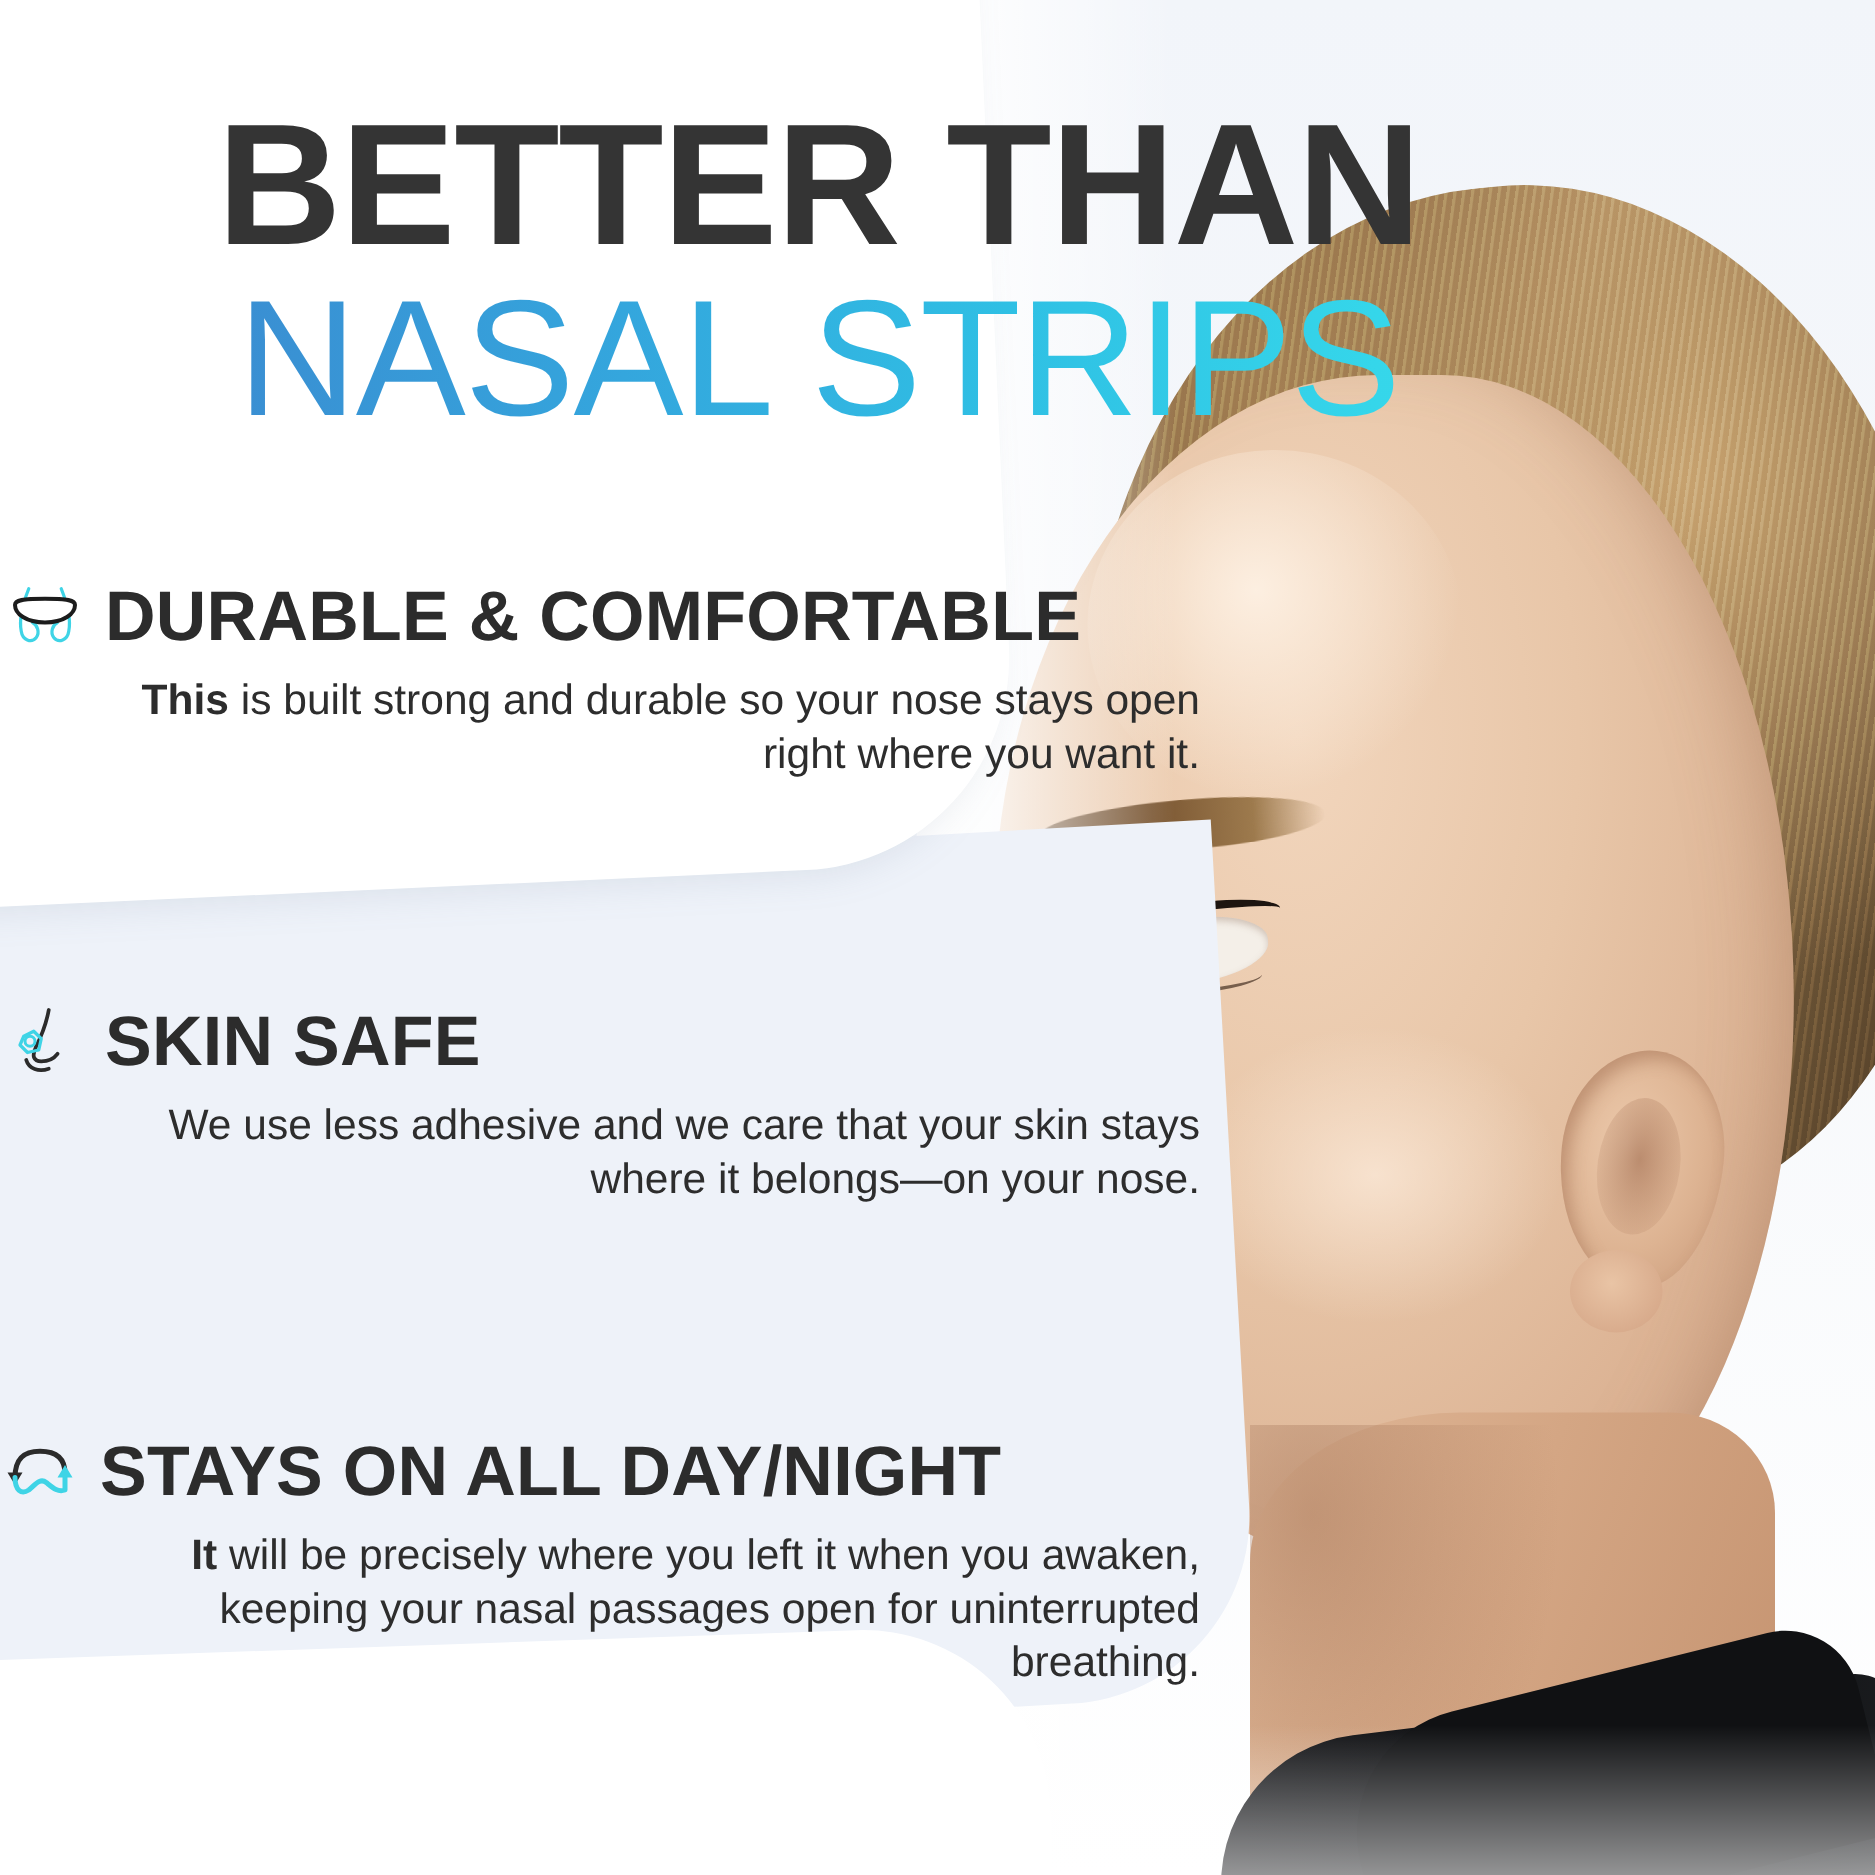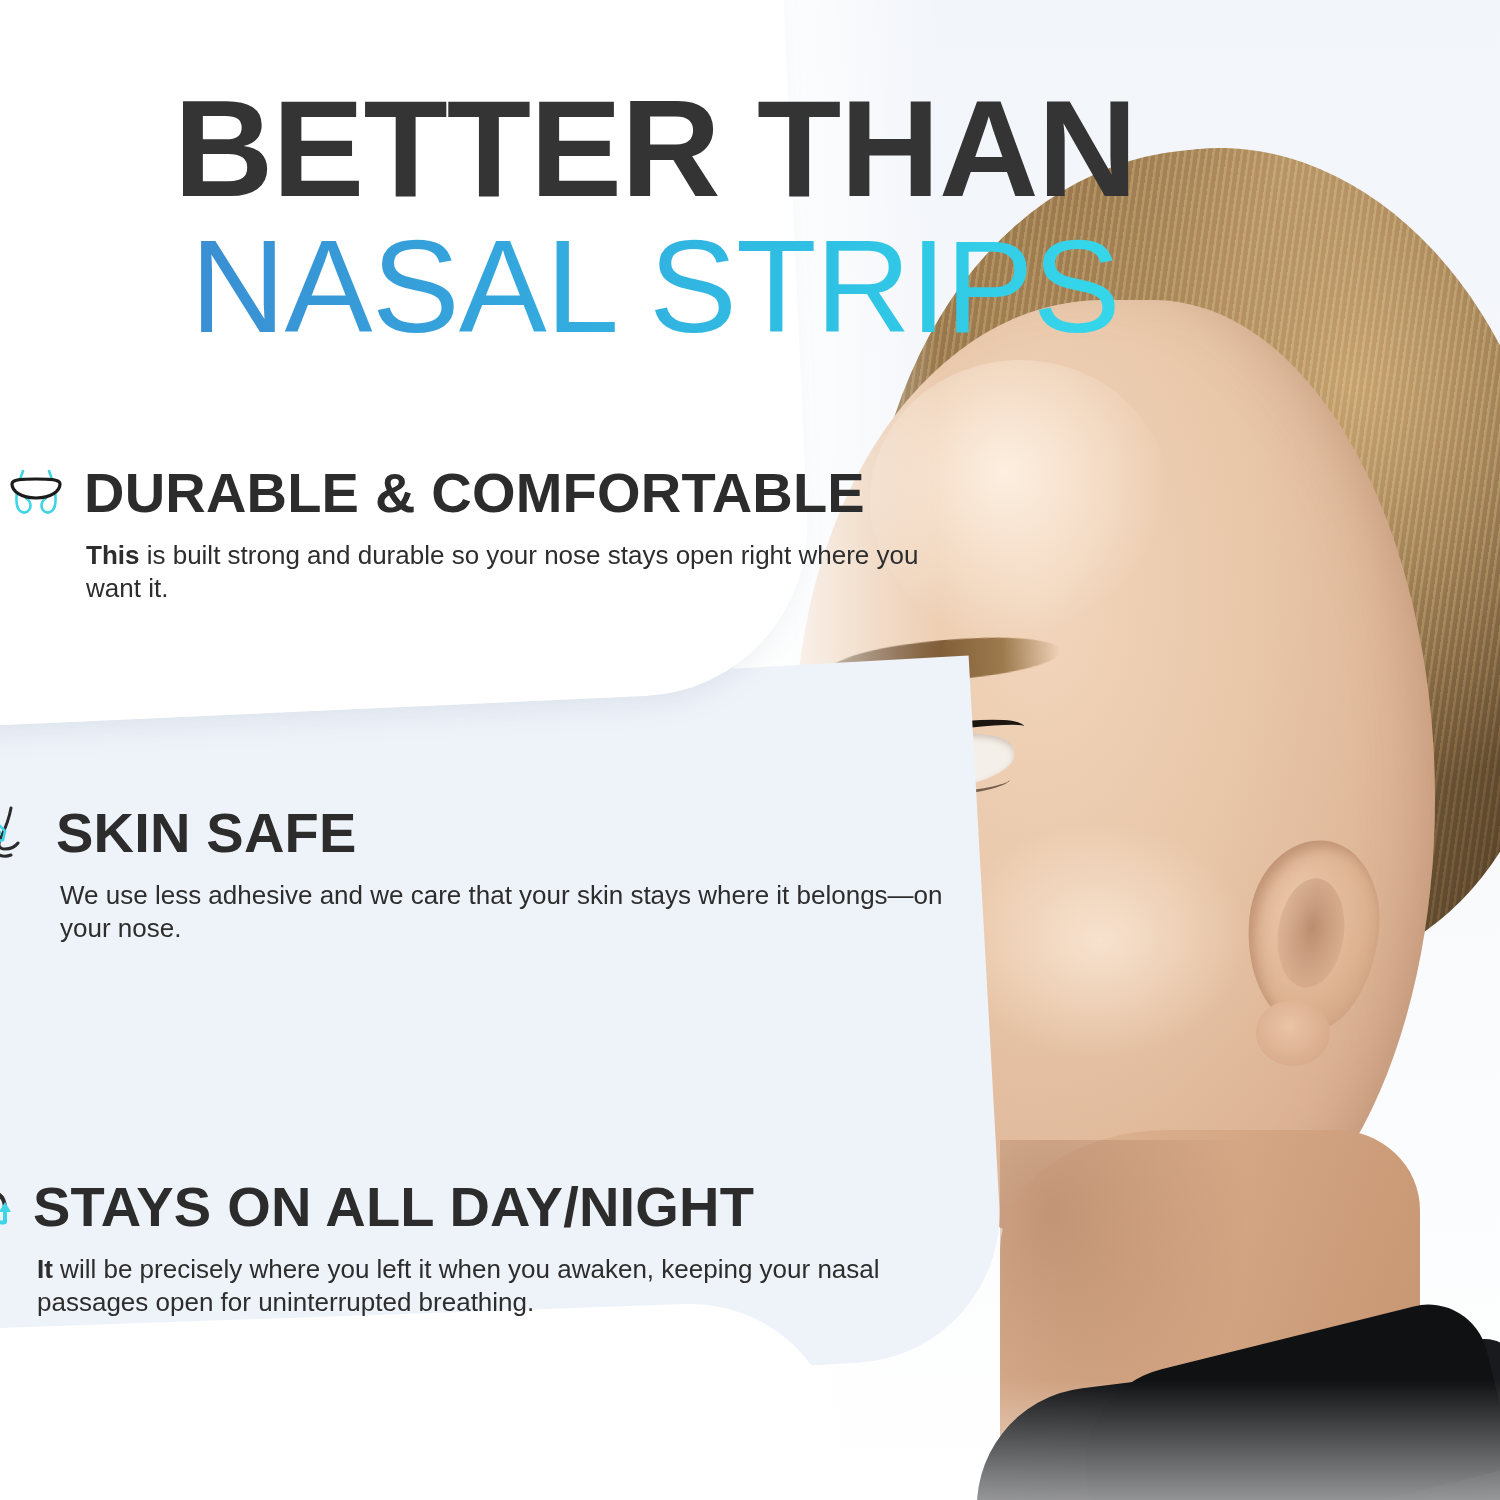--- a/index.html
+++ b/index.html
@@ -340,37 +340,38 @@
     display:flex; align-items:center; justify-content:center;
   }
   .feature-title {
     font-size:56px;
     font-weight:700;
     color:#2c2c2c;
     letter-spacing:.2px;
     white-space:nowrap;
   }
   .feature-body {
-    font-size:26px;
+    font-size:34px;
     font-weight:400;
     color:#2d2d2d;
     line-height:1.27;
     margin-top:14px;
+    text-align:right;
   }
   .feature-body b { font-weight:700; }
 
   
   #feature-0 { top:20px;  padding-left:88px; }
   #feature-0 .feature-icon { margin-left:-84px; }
   #feature-0 .feature-body { margin-left:-2px; }
 
-  #feature-1 { top:360px; padding-left:60px; }
+  #feature-1 { top:360px; padding-left:88px; }
   #feature-1 .feature-icon { margin-left:-84px; }
 
-  #feature-2 { top:734px; padding-left:37px; }
+  #feature-2 { top:704px; padding-left:84px; }
   #feature-2 .feature-icon { margin-left:-84px; }
 
   .icon-svg { display:block; }
 </style>
 </head>
 <body>
 
 <div id="stage">
 
   <div class="photo">

